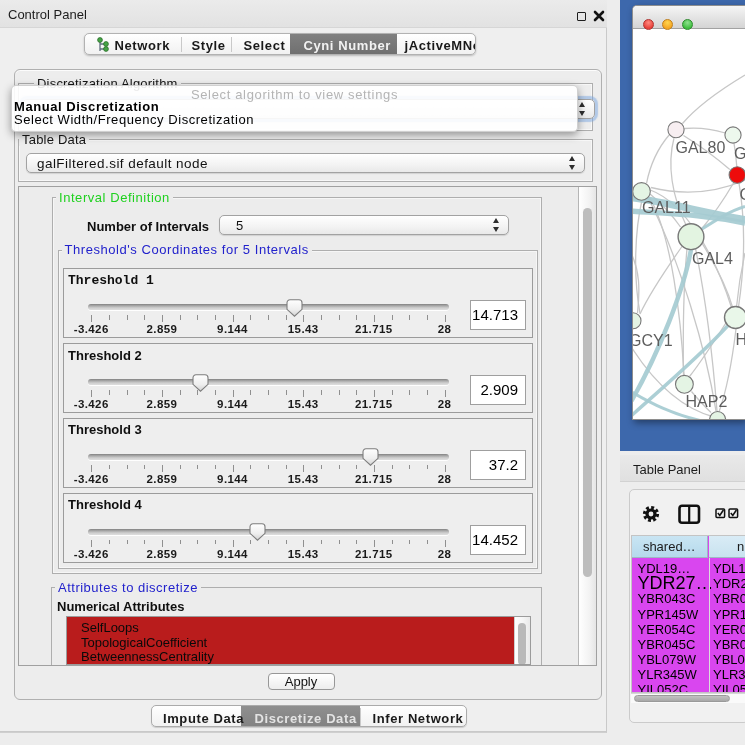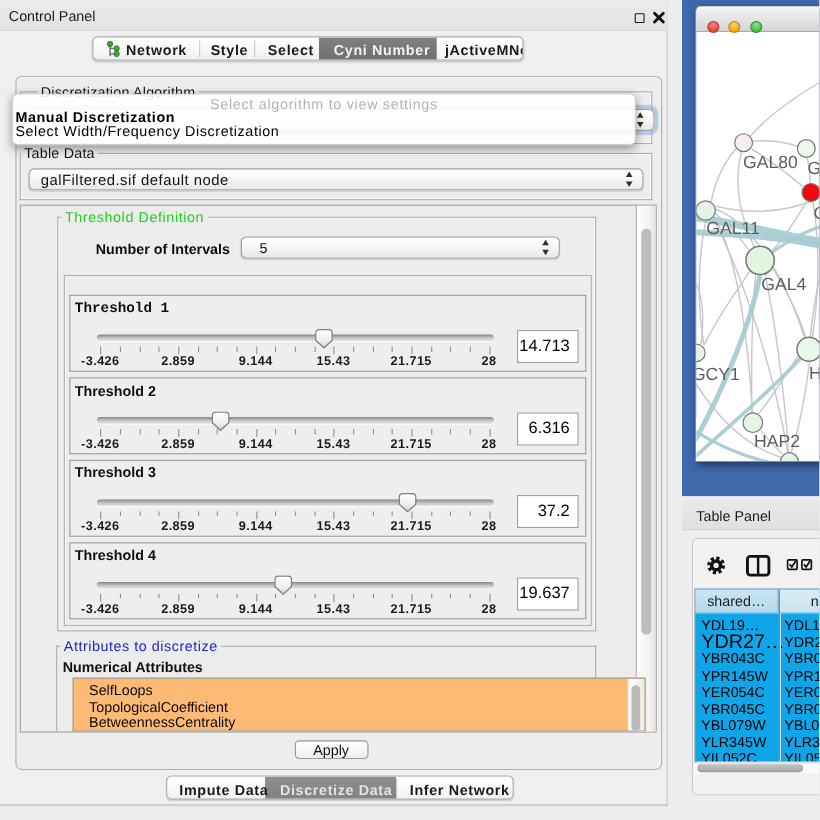--- a/index.html
+++ b/index.html
@@ -50,24 +50,25 @@
 <div class="combo" style="left:22px;top:98.5px;width:573px;height:20px;box-shadow:0 0 1px 3px rgba(120,165,225,0.5);">
     <span class="ar"></span>
   </div>
 <div class="a etch" style="left:18px;top:138.5px;width:575px;height:43px;"></div>
 <div class="gtitle" style="left:19px;top:132.5px;color:#161616;">Table Data</div>
 <div class="combo" style="left:26px;top:152.5px;width:559px;height:20.5px;line-height:19px;padding-left:10px;letter-spacing:0.45px;font-size:13.5px;">galFiltered.sif default node<span class="ar"></span></div>
 <div class="a" style="left:17.5px;top:185.5px;width:579px;height:480px;border:1px solid #a0a0a0;background:#ececec;overflow:hidden;">
 <div style="position:absolute;left:559.0px;top:-1px;width:19px;height:481px;background:linear-gradient(90deg,#ffffff,#f2f2f2 60%,#e3e3e3);border-left:1px solid #b5b5b5;"></div>
     <div style="position:absolute;left:564.0px;top:21.5px;width:9.5px;height:369px;background:#bdbdbd;border-radius:5px;"></div>
     <div class="a etch" style="left:33.5px;top:10.5px;width:489.5px;height:377px;"></div>
-    <div class="gtitle" style="left:37.5px;top:4.0px;color:#1fd11f;background:#ececec;letter-spacing:0.55px;">Threshold Definition</div>
+    <div class="gtitle" style="left:37.5px;top:4.0px;color:#1fd11f;background:#ececec;letter-spacing:0.55px;">Interval Definition</div>
     <div class="a" style="left:68.5px;top:33.0px;font-size:13px;font-weight:bold;line-height:13px;color:#0f0f0f;">Number of Intervals</div>
     <div class="combo" style="left:200.5px;top:28.0px;width:290px;height:20.5px;line-height:19px;padding-left:16px;">5<span class="ar"></span></div>
     <div class="a etch" style="left:39.0px;top:63.0px;width:480px;height:319.5px;"></div>
+    <div class="gtitle" style="left:43.0px;top:56.5px;color:#2222cc;background:#ececec;letter-spacing:0.55px;">Threshold's Coordinates for 5 Intervals</div>
     <div class="tpanel" style="left:44.5px;top:81.5px;width:470px;height:70px;"></div>
     <div class="tlab" style="left:49.5px;top:87.0px;font-family:Liberation Mono, monospace;">Threshold 1</div>
     <div class="track" style="left:69.5px;top:117.5px;width:361px;"></div>
     <div class="tick" style="left:72.7px;top:128.5px;height:7px;"></div>
     <div class="tick" style="left:90.4px;top:128.5px;height:4.5px;"></div>
     <div class="tick" style="left:108.0px;top:128.5px;height:4.5px;"></div>
     <div class="tick" style="left:125.7px;top:128.5px;height:4.5px;"></div>
     <div class="tick" style="left:143.4px;top:128.5px;height:7px;"></div>
     <div class="tick" style="left:161.0px;top:128.5px;height:4.5px;"></div>
     <div class="tick" style="left:178.7px;top:128.5px;height:4.5px;"></div>
@@ -135,21 +136,21 @@
     <svg style="position:absolute;left:173.6px;top:187.0px;" width="17" height="19">
       <defs>
         <linearGradient id="tg" x1="0" y1="0" x2="0" y2="1">
           <stop offset="0" stop-color="#ffffff"></stop>
           <stop offset="0.6" stop-color="#eeeeee"></stop>
           <stop offset="1" stop-color="#d2d2d2"></stop>
         </linearGradient>
       </defs>
       <path d="M4,0.7 h9 a3,3 0 0 1 3,3 v6.6 L8.5,17.2 L1,10.3 v-6.6 a3,3 0 0 1 3,-3 z" fill="url(#tg)" stroke="#7d7d7d" stroke-width="1.1"></path>
     </svg>
-    <div class="vbox" style="left:451.5px;top:188.5px;">6.316</div>
+    <div class="vbox" style="left:451.5px;top:188.5px;">2.909</div>
     <div class="tpanel" style="left:44.5px;top:231.0px;width:470px;height:70px;"></div>
     <div class="tlab" style="left:49.5px;top:236.5px;">Threshold 3</div>
     <div class="track" style="left:69.5px;top:267.0px;width:361px;"></div>
     <div class="tick" style="left:72.7px;top:278.0px;height:7px;"></div>
     <div class="tick" style="left:90.4px;top:278.0px;height:4.5px;"></div>
     <div class="tick" style="left:108.0px;top:278.0px;height:4.5px;"></div>
     <div class="tick" style="left:125.7px;top:278.0px;height:4.5px;"></div>
     <div class="tick" style="left:143.4px;top:278.0px;height:7px;"></div>
     <div class="tick" style="left:161.0px;top:278.0px;height:4.5px;"></div>
     <div class="tick" style="left:178.7px;top:278.0px;height:4.5px;"></div>
@@ -217,25 +218,25 @@
     <svg style="position:absolute;left:230.4px;top:336.7px;" width="17" height="19">
       <defs>
         <linearGradient id="tg" x1="0" y1="0" x2="0" y2="1">
           <stop offset="0" stop-color="#ffffff"></stop>
           <stop offset="0.6" stop-color="#eeeeee"></stop>
           <stop offset="1" stop-color="#d2d2d2"></stop>
         </linearGradient>
       </defs>
       <path d="M4,0.7 h9 a3,3 0 0 1 3,3 v6.6 L8.5,17.2 L1,10.3 v-6.6 a3,3 0 0 1 3,-3 z" fill="url(#tg)" stroke="#7d7d7d" stroke-width="1.1"></path>
     </svg>
-    <div class="vbox" style="left:451.5px;top:338.2px;">19.637</div>
+    <div class="vbox" style="left:451.5px;top:338.2px;">14.452</div>
     <div class="a" style="left:32.5px;top:400.7px;width:491px;height:120px;border:1px solid #aeaeae;border-bottom:none;"></div>
     <div class="gtitle" style="left:36.5px;top:394.0px;color:#2222cc;background:#ececec;letter-spacing:0.5px;">Attributes to discretize</div>
     <div class="a" style="left:38.5px;top:413.0px;font-size:13px;font-weight:bold;line-height:13px;color:#0f0f0f;">Numerical Attributes</div>
-    <div class="a" style="left:47.5px;top:429.5px;width:521px;height:48.5px;background:#fdba74;border:1px solid #9b9b9b;overflow:hidden;">
+    <div class="a" style="left:47.5px;top:429.5px;width:465px;height:48.5px;background:#b91c1c;border:1px solid #9b9b9b;overflow:hidden;">
 <div style="position:absolute;left:14px;top:4px;font-size:13px;line-height:14.7px;color:#0a0a0a;">SelfLoops<br>TopologicalCoefficient<br>BetweennessCentrality</div>
 <div style="position:absolute;right:0px;top:0;width:16.5px;height:48.5px;background:linear-gradient(90deg,#ffffff,#f5f5f5 55%,#e9e9e9);border-left:1px solid #cfcfcf;"></div>
 <div style="position:absolute;right:4px;top:6px;width:8.5px;height:42px;background:#b9b9b9;border-radius:4.5px;"></div>
 </div>
 </div>
 <div class="a" style="left:267.5px;top:672.5px;width:67px;height:17.5px;background:linear-gradient(180deg,#ffffff,#ededed);border:1px solid #979797;border-radius:4px;font-size:13px;text-align:center;line-height:16px;color:#111;">Apply</div>
 <div class="a" style="left:150.5px;top:705px;width:316.5px;height:22px;background:linear-gradient(180deg,#ffffff,#f1f1f1);border:1px solid #ababab;border-radius:5px;box-shadow:0 1px 1px rgba(0,0,0,0.15);overflow:hidden;">
 <div style="position:absolute;left:89.5px;top:0;width:118.5px;height:22px;background:linear-gradient(180deg,#8f8f8f,#818181);"></div>
 <div style="position:absolute;left:208px;top:2px;width:1px;height:18px;background:#c9c9c9;"></div>
 <div class="tabtxt" style="position:absolute;left:11.5px;top:4.5px;">Impute Data</div>
@@ -315,21 +316,21 @@
 </g>
 <rect x="38.5" y="1.8" width="19.5" height="17" rx="2.5" fill="none" stroke="#111" stroke-width="2.6"></rect>
 <line x1="48.2" y1="1.8" x2="48.2" y2="18.8" stroke="#111" stroke-width="2.2"></line>
 <g fill="none" stroke="#111" stroke-width="1.5">
 <rect x="75" y="5" width="8.6" height="8.6" rx="1"></rect>
 <path d="M76.8,9 l2,2.4 l3.6,-5.4" stroke-width="1.6"></path>
 <rect x="88" y="5" width="8.6" height="8.6" rx="1"></rect>
 <path d="M89.8,9 l2,2.4 l3.6,-5.4" stroke-width="1.6"></path>
 </g>
 </svg>
-<div class="a" style="left:630.5px;top:534.5px;width:114.5px;height:158.5px;background:#0ea5e9;border:1px solid #c4c4c4;border-right:none;overflow:hidden;">
+<div class="a" style="left:630.5px;top:534.5px;width:114.5px;height:158.5px;background:#d946ef;border:1px solid #c4c4c4;border-right:none;overflow:hidden;">
 <div style="position:absolute;left:0;top:0;width:76.5px;height:22px;background:linear-gradient(180deg,#c9e5f3,#b5d9ec);border-right:1px solid #9fb8c4;border-bottom:1px solid #9fb8c4;font-size:13px;text-align:center;line-height:21px;color:#1b1b1b;">shared…</div>
 <div style="position:absolute;left:77.5px;top:0;width:37px;height:22px;background:linear-gradient(180deg,#d9ecf6,#c8e2ef);border-bottom:1px solid #9fb8c4;font-size:13px;color:#1b1b1b;line-height:21px;padding-left:28px;">n</div>
 <div style="position:absolute;left:6px;top:25.8px;font-size:13px;line-height:15px;color:#000;">YDL19…</div>
 <div style="position:absolute;left:81.5px;top:25.8px;font-size:13px;line-height:15px;color:#000;">YDL194W</div>
 <div style="position:absolute;left:6px;top:40.9px;font-size:18px;line-height:15px;color:#000;">YDR27…</div>
 <div style="position:absolute;left:81.5px;top:40.9px;font-size:13px;line-height:15px;color:#000;">YDR277C</div>
 <div style="position:absolute;left:6px;top:55.9px;font-size:13px;line-height:15px;color:#000;">YBR043C</div>
 <div style="position:absolute;left:81.5px;top:55.9px;font-size:13px;line-height:15px;color:#000;">YBR043C</div>
 <div style="position:absolute;left:6px;top:71.0px;font-size:13px;line-height:15px;color:#000;">YPR145W</div>
 <div style="position:absolute;left:81.5px;top:71.0px;font-size:13px;line-height:15px;color:#000;">YPR145W</div>

